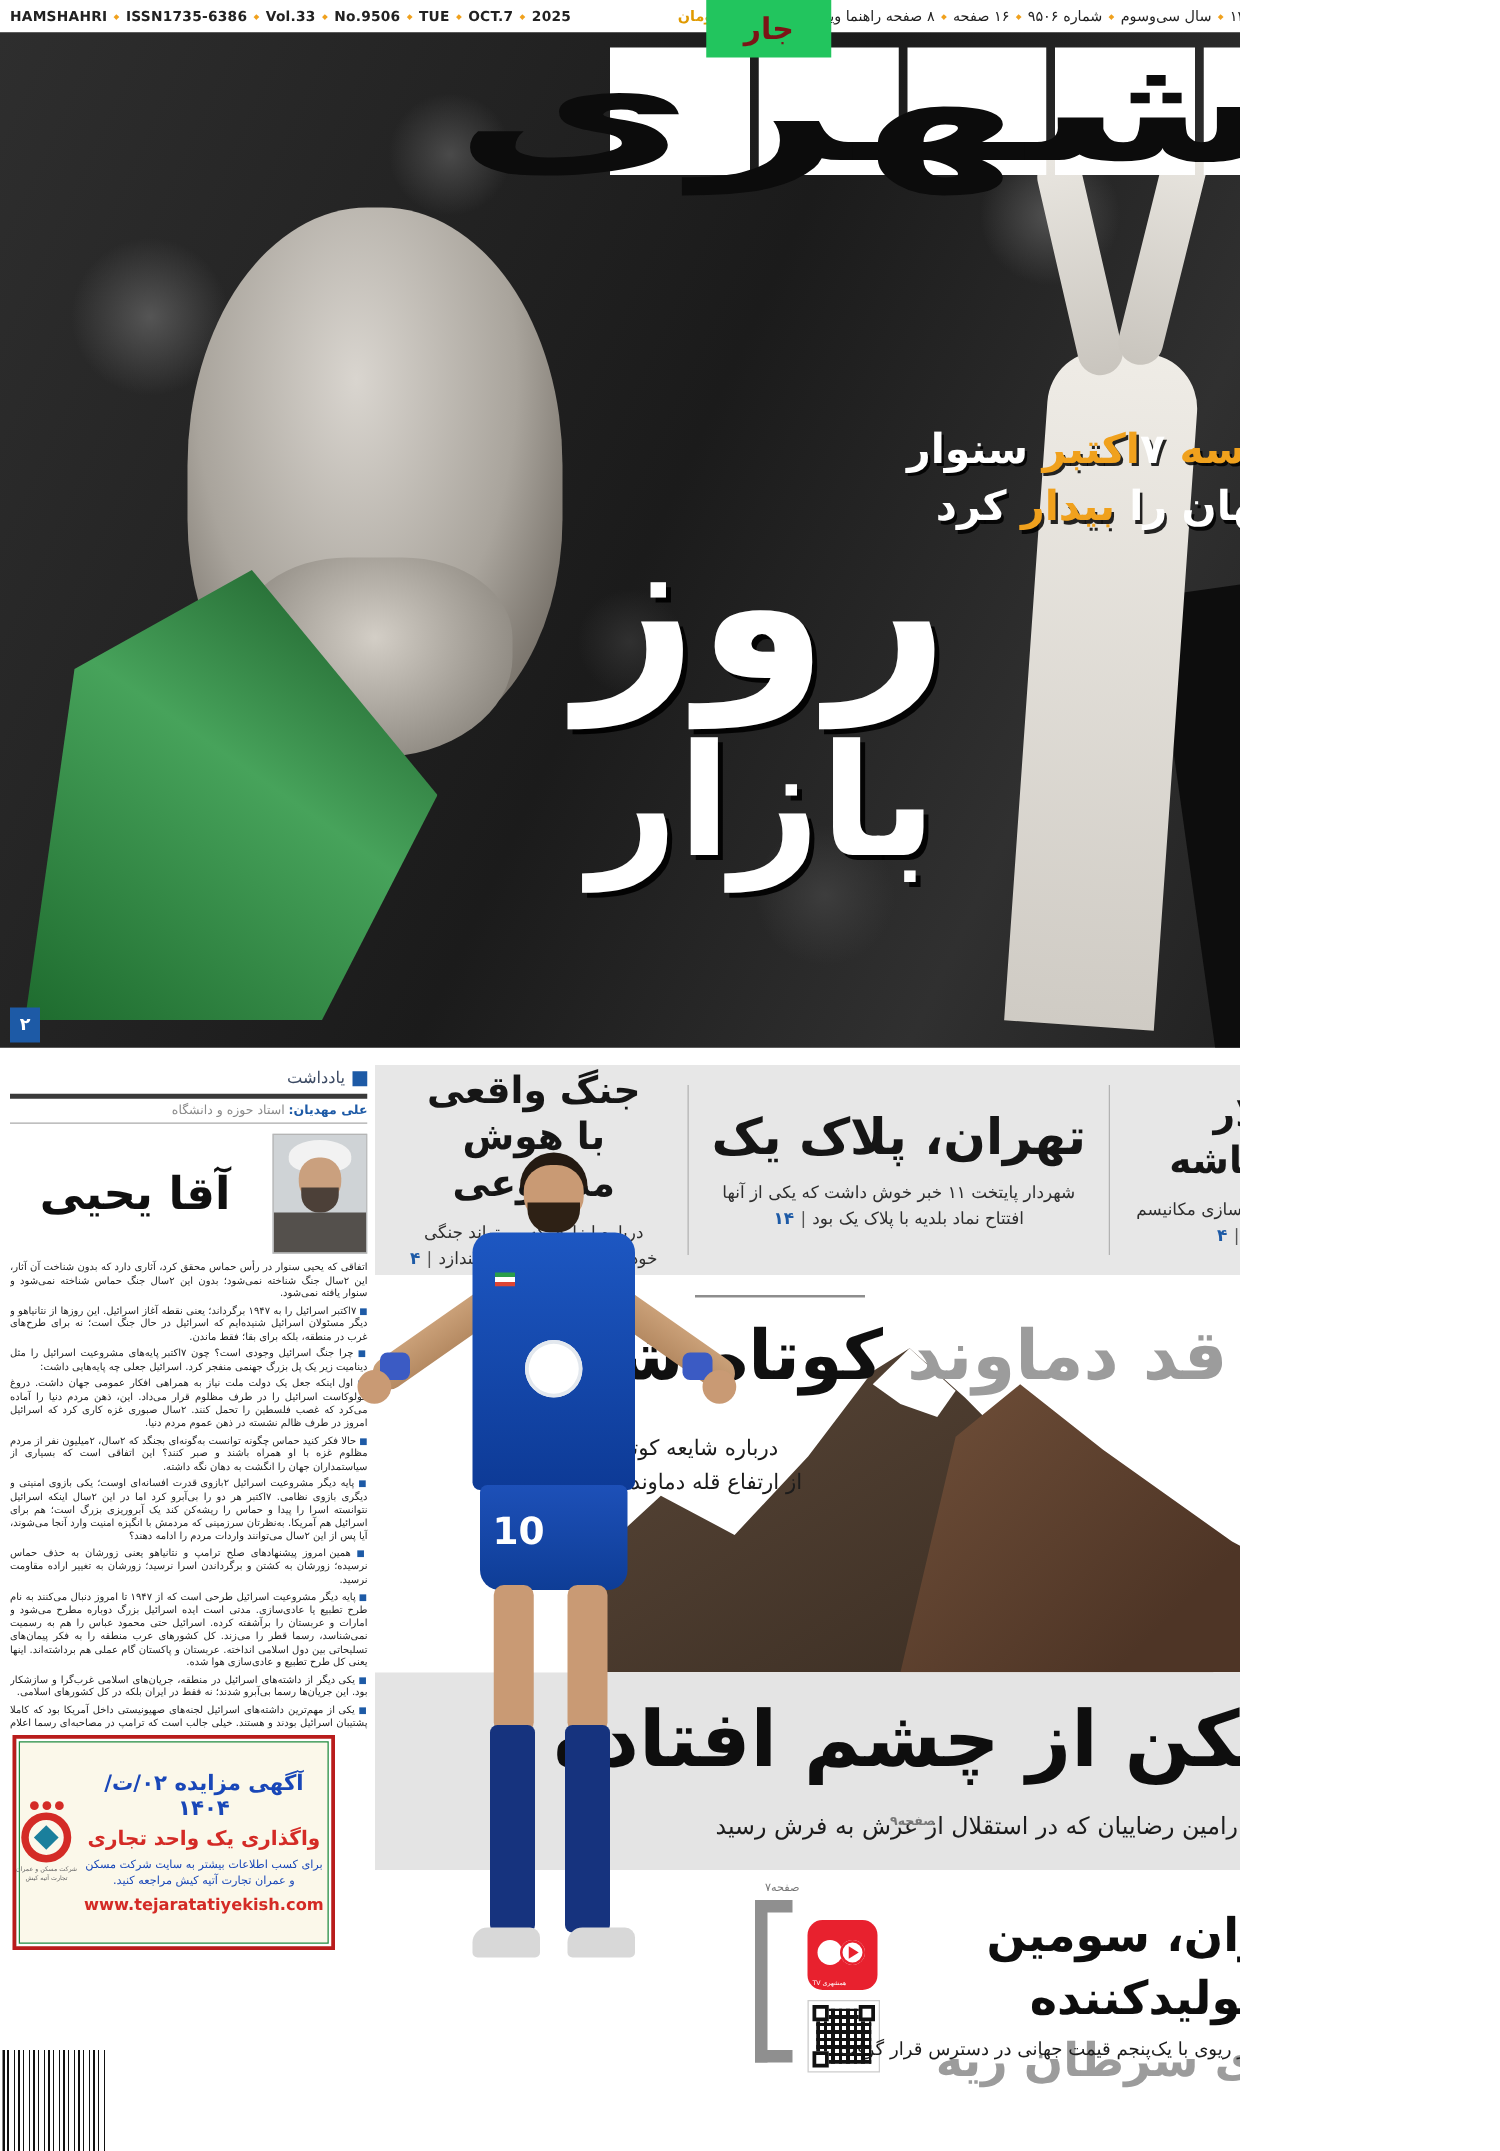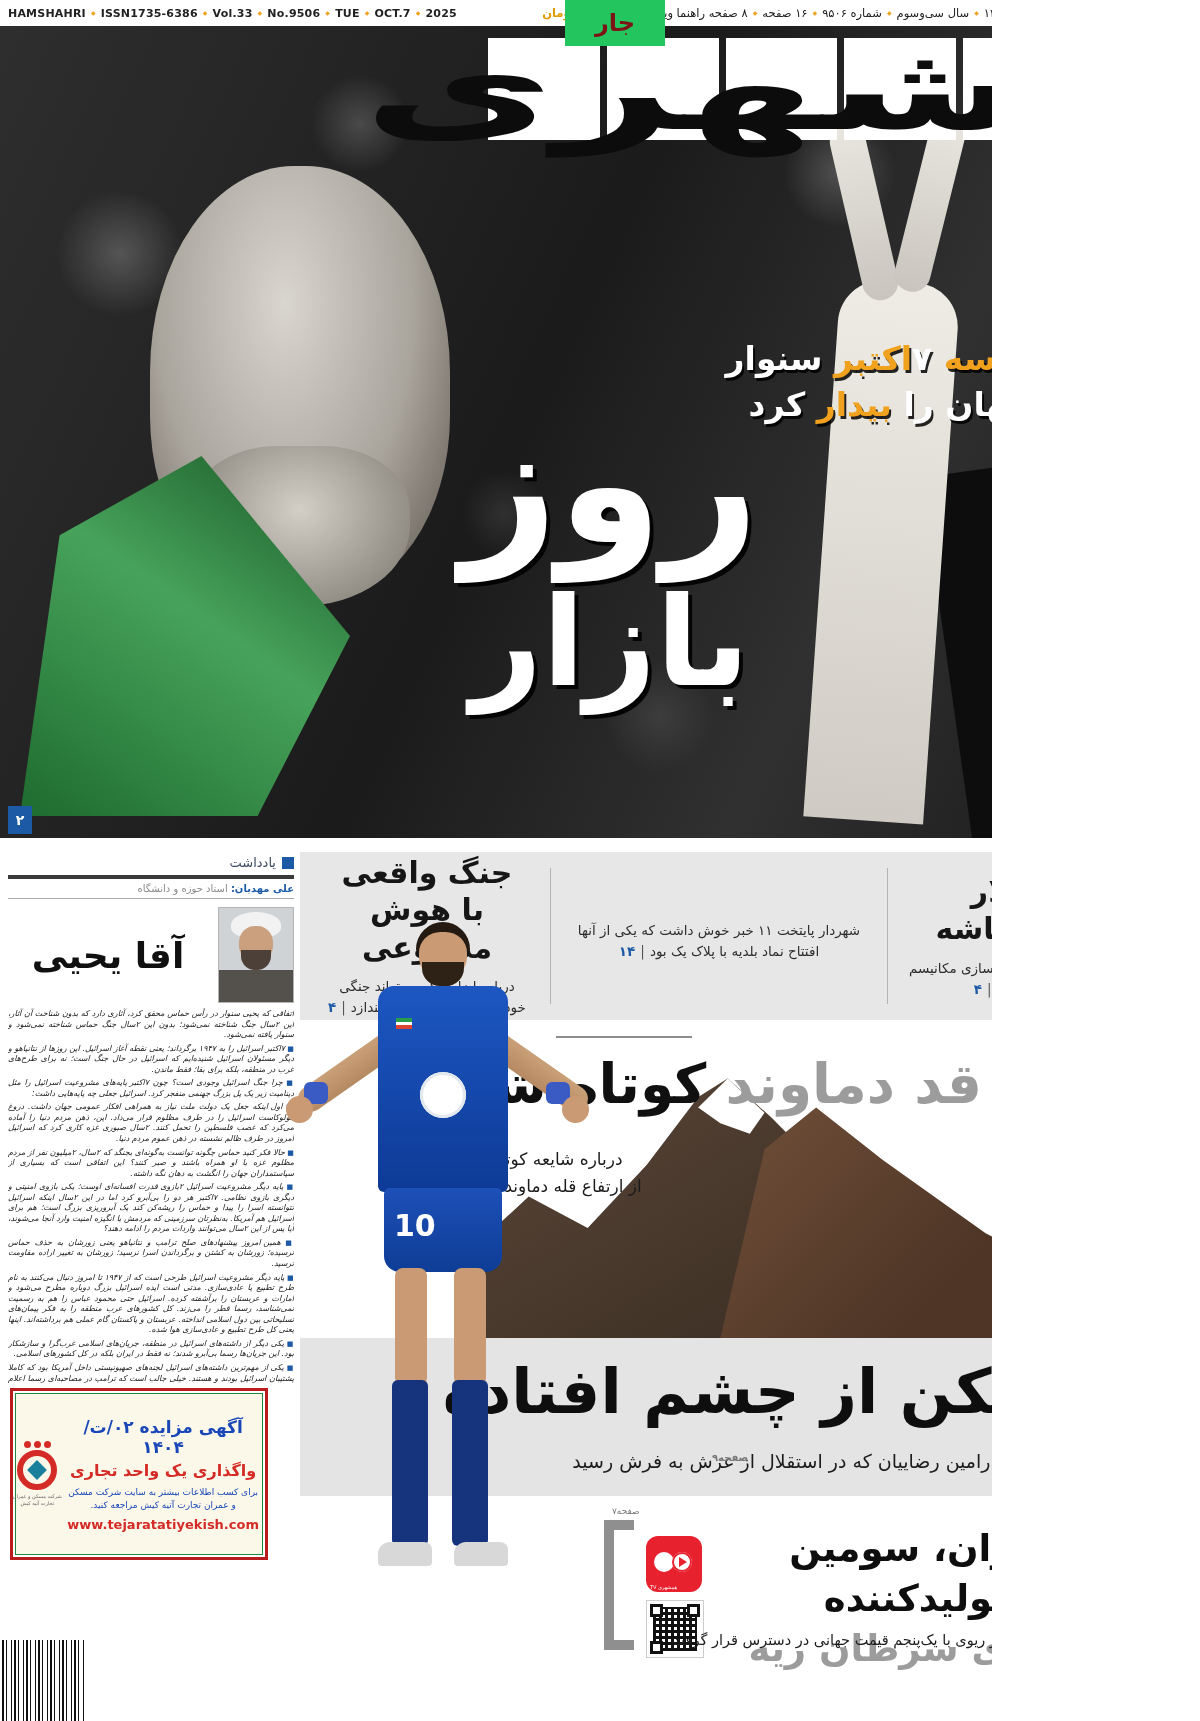--- a/index.html
+++ b/index.html
@@ -80,21 +80,21 @@
   .rule-b{height:4px;background:#3a3a3a;margin:5px 0 4px;}
   .byline{font-size:10px;color:#8a8a8a;padding-bottom:4px;border-bottom:1px solid #aaa;}
   .byline b{color:#1d5aa6;}
   .ttl-row{display:flex;gap:10px;align-items:center;margin:8px 0 6px;}
   .cleric{position:relative;width:74px;height:94px;background:#cfd3d6;border:1px solid #b5b5b5;overflow:hidden;flex:none;}
   .c-turban{position:absolute;left:12px;top:4px;width:50px;height:26px;background:#f2f2f2;border-radius:50% 50% 40% 40%;}
   .c-face{position:absolute;left:20px;top:18px;width:34px;height:36px;background:#caa07e;border-radius:46%;}
   .c-beard{position:absolute;left:22px;top:42px;width:30px;height:20px;background:#4c4038;border-radius:0 0 14px 14px;}
   .c-robe{position:absolute;left:0;top:62px;width:74px;height:32px;background:#54504c;}
   .note-title{flex:1;text-align:center;font-size:36px;font-weight:bold;color:#101010;}
-  .note-body{font-size:8px;line-height:1.32;text-align:justify;color:#222;font-style:italic;}
+  .note-body{font-size:8px;line-height:1.32;text-align:justify;color:#222;}
   .note-body p{margin:0 0 3px;}
   .note-body p.b::before{content:"■ ";color:#1d5aa6;font-size:7px;}
 
   
   .ad{position:absolute;left:10px;top:1388px;width:258px;height:172px;border:3px solid #b91c1c;
       background:#fbf8ea;box-shadow:inset 0 0 0 2px #fff,inset 0 0 0 3px #1e8a3e;
       display:flex;direction:rtl;align-items:center;padding:6px;box-sizing:border-box;z-index:2;}
   .ad-txt{flex:1;text-align:center;}
   .ad-l1{font-size:17px;font-weight:bold;color:#1947b8;}
   .ad-l2{font-size:16px;font-weight:bold;color:#d42b26;margin-top:4px;}
@@ -250,20 +250,24 @@
       <div class="bt">
         <div>عبور دلار</div>
         <div>از شوک ماشه</div>
       </div>
       <div class="bs">
         <span>بازار ارز از التهابات پس از فعالسازی مکانیسم ماشه فاصله گرفت</span><span class="pnum">۴</span>
       </div>
     </article>
     <div class="sep"></div>
     <article class="a1">
+      <div class="bt">
+        <div>تهران، پلاک یک</div>
+
+      </div>
       <div class="bs">
         <span>شهردار پایتخت ۱۱ خبر خوش داشت که یکی از آنها افتتاح نماد بلدیه با پلاک یک بود</span><span class="pnum">۱۴</span>
       </div>
     </article>
     <div class="sep"></div>
     <article class="a2">
       <div class="bt">
         <div>جنگ واقعی</div>
         <div>با هوش مصنوعی</div>
       </div>

